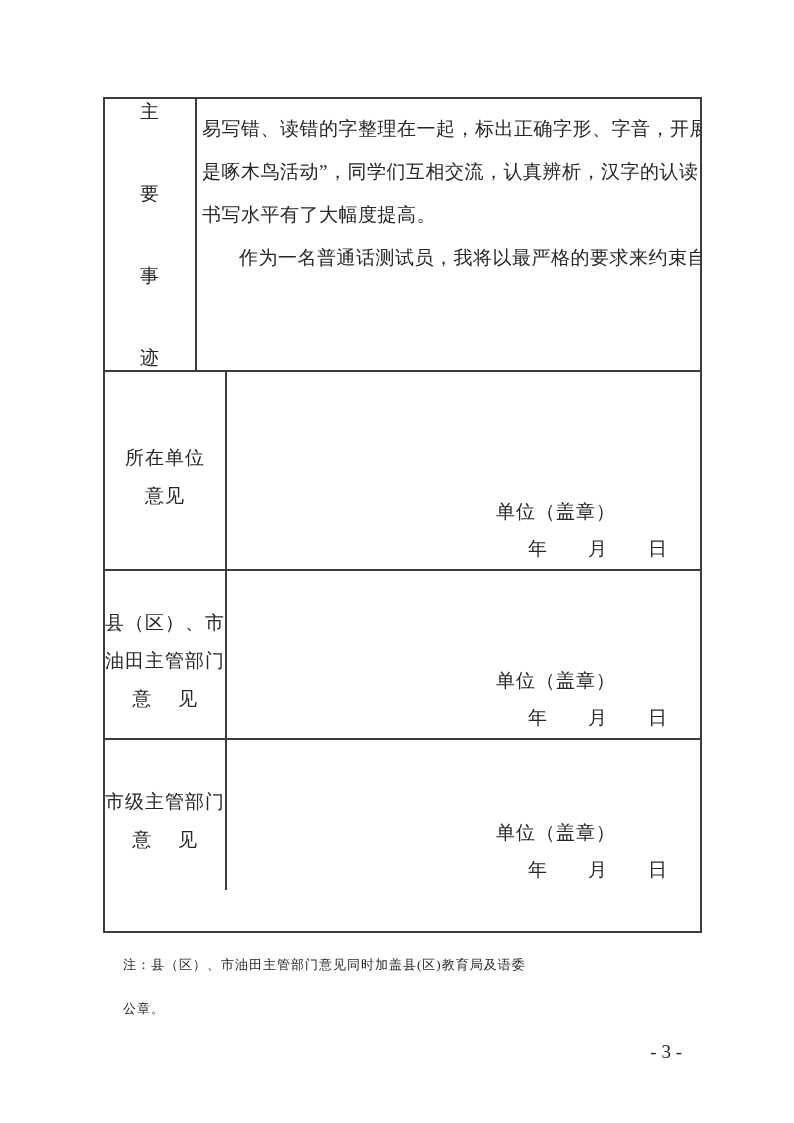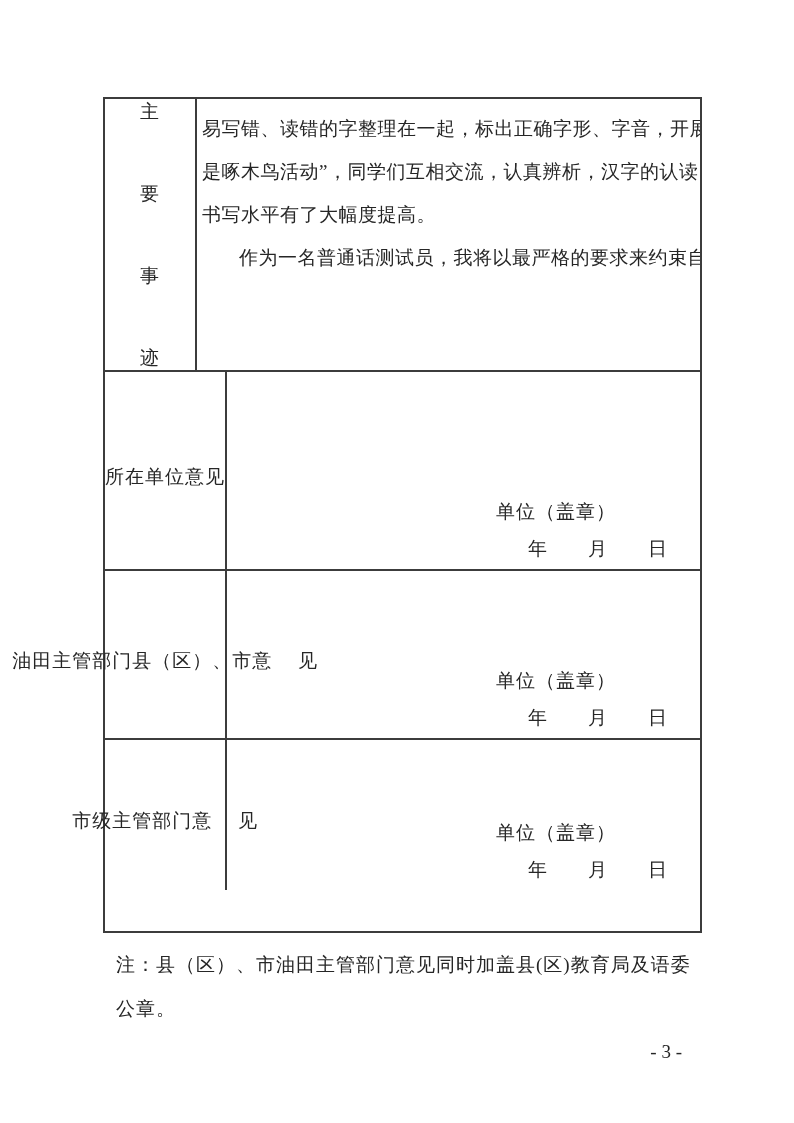--- a/index.html
+++ b/index.html
@@ -35,41 +35,41 @@
     font-size: 19px;
     letter-spacing: 1px;
     flex-shrink: 0;
   }
   .row-deeds .label-cell { width: 92px; gap: 56px; }
   .row-unit .label-cell,
   .row-county .label-cell,
   .row-city .label-cell { width: 122px; }
   .label-stack {
     display: flex;
-    flex-direction: row;
+    flex-direction: column;
     align-items: center;
     transform: translateY(6px);
   }
   .label-line { line-height: 38px; white-space: pre; text-align: center; }
 
   .content-cell { flex: 1; position: relative; overflow: hidden; }
 
   .deeds-text { padding: 8px 3px 0 5px; font-size: 19px; }
   .deeds-line { line-height: 43px; white-space: nowrap; letter-spacing: 0.5px; }
   .deeds-line.indent { text-indent: 37px; }
 
   .sign-block { position: absolute; right: 0; bottom: 2px; left: 13px; font-size: 19px; }
   .seal-line { text-align: right; line-height: 38px; padding-right: 84px; white-space: pre; letter-spacing: 1px; }
   .date-line { text-align: right; line-height: 36px; padding-right: 32px; white-space: pre; letter-spacing: 1px; }
 
   .footnote {
     position: absolute;
-    left: 116px; top: 943px;
+    left: 123px; top: 943px;
     width: 600px;
-    font-size: 19px;
+    font-size: 13px;
   }
   .footnote-line { line-height: 44px; white-space: nowrap; letter-spacing: 1px; }
 
   .page-number {
     position: absolute;
     top: 1040px; right: 112px;
     font-size: 19px;
     line-height: 24px;
     white-space: pre;
   }
@@ -107,22 +107,22 @@
       <div class="sign-block">
         <div class="seal-line">单位（盖章）</div>
         <div class="date-line">年　　月　　日</div>
       </div>
     </div>
   </div>
 
   <div class="trow row-county">
     <div class="label-cell">
       <div class="label-stack">
+        <div class="label-line">县（区）、市</div>
         <div class="label-line">油田主管部门</div>
-        <div class="label-line">县（区）、市</div>
         <div class="label-line">意　 见</div>
       </div>
     </div>
     <div class="content-cell">
       <div class="sign-block">
         <div class="seal-line">单位（盖章）</div>
         <div class="date-line">年　　月　　日</div>
       </div>
     </div>
   </div>

